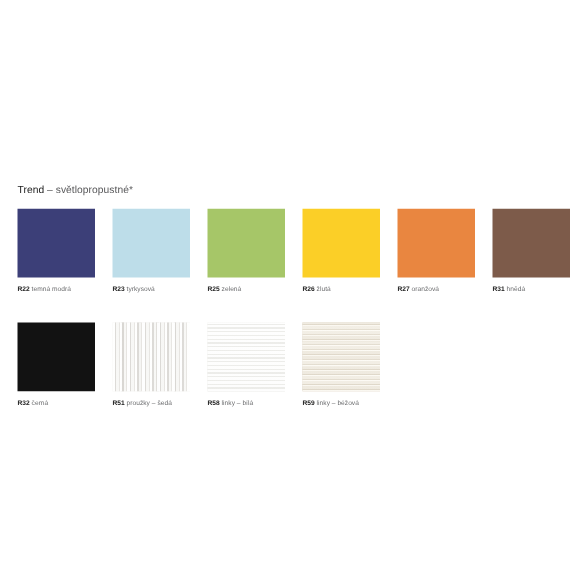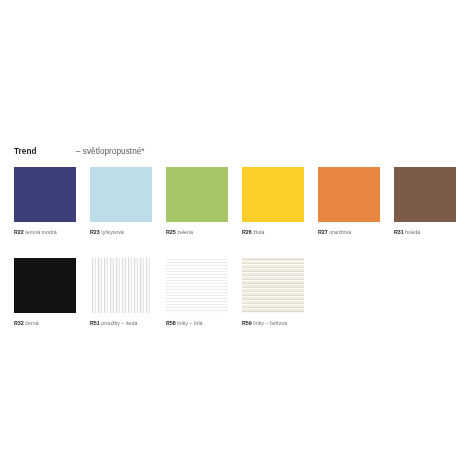--- a/index.html
+++ b/index.html
@@ -29,27 +29,26 @@
   .heading {
     position: absolute;
     left: 14px;
     top: 146px;
     font-size: 8.2px;
     line-height: 11px;
     white-space: nowrap;
     letter-spacing: 0.05px;
   }
   .heading .h-strong {
-    font-weight: bold;
+    font-weight: normal;
     color: #1b1b1b;
   }
   .heading .h-rest {
     font-weight: normal;
     color: #58585a;
-    margin-left: 37px;
   }
 
   
   .grid {
     position: absolute;
     left: 14px;
     top: 167px;
     width: 448px;
   }
   .row {

